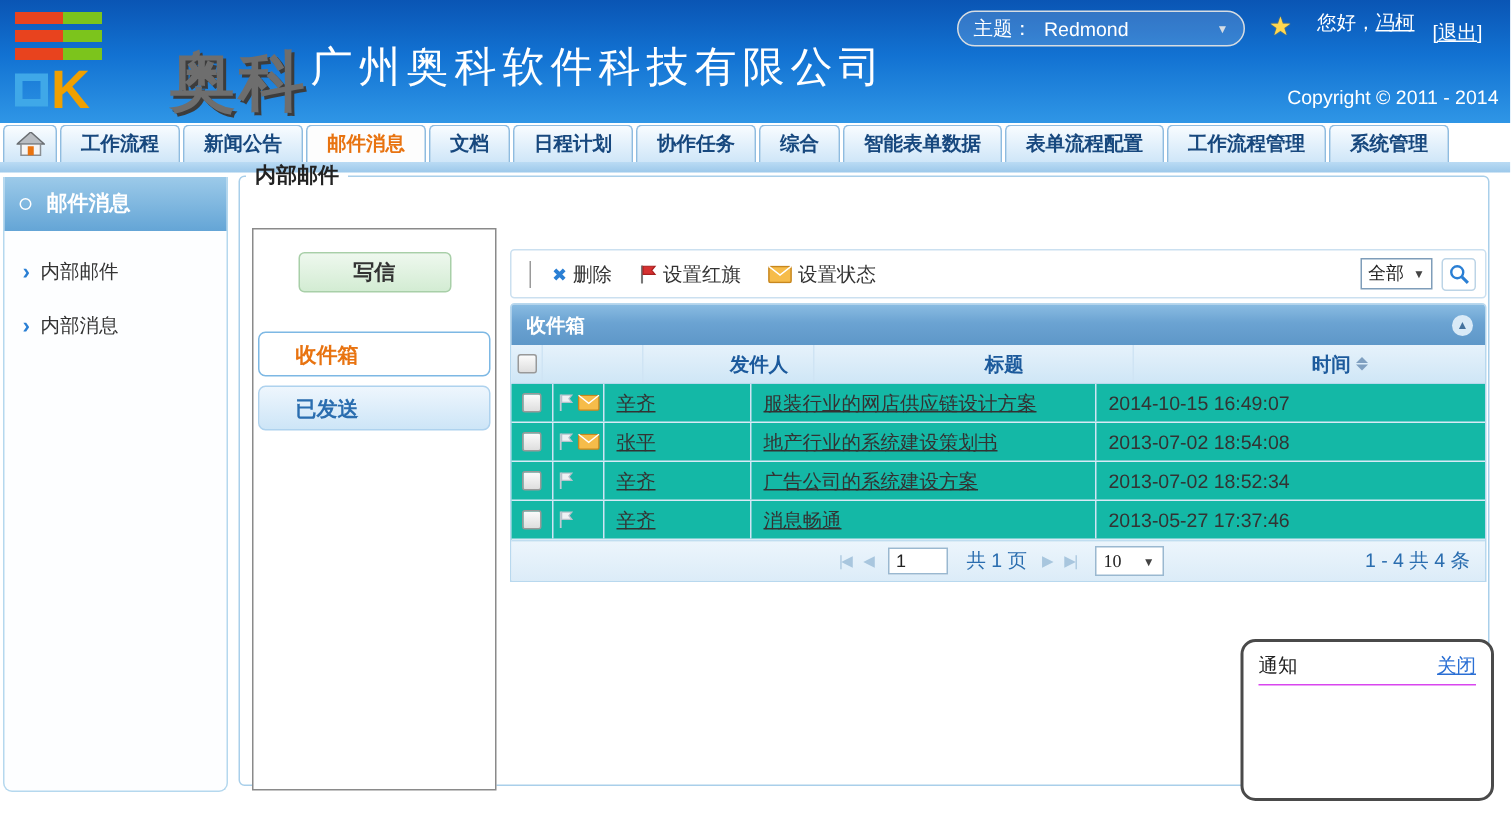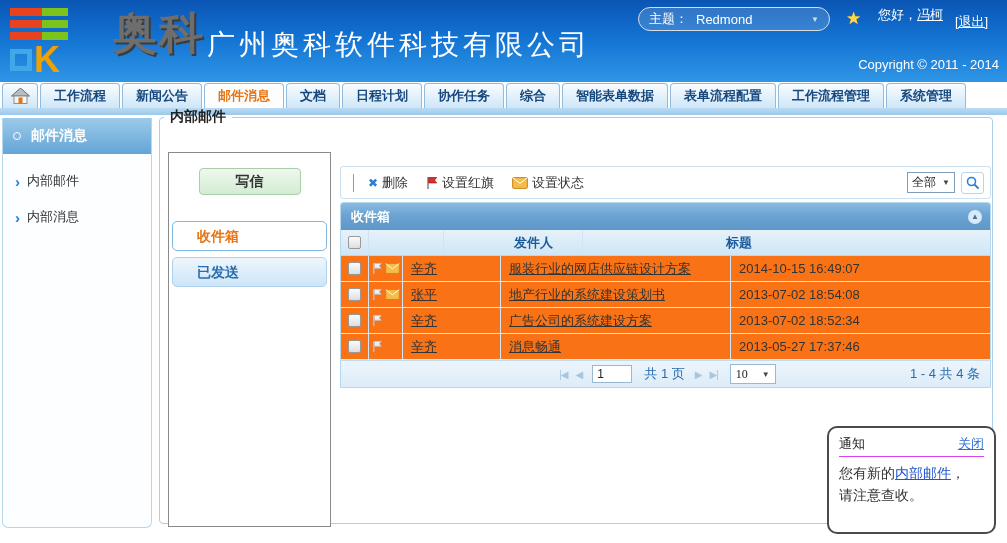--- a/index.html
+++ b/index.html
@@ -8,21 +8,21 @@
 
   
   .header { position:absolute; top:0; left:0; right:0; height:82px;
     background:linear-gradient(180deg,#0a55b4 0%,#1272d2 45%,#2f96e6 100%); }
   .logo { position:absolute; left:10px; top:8px; width:100px; height:68px; }
   .logo .stripe { width:58px; height:8px; margin-bottom:4px;
     background:linear-gradient(90deg,#e8431e 0 55%,#7cc41c 55% 100%); }
   .logo-bottom { display:flex; align-items:flex-start; }
   .logo-sq { width:22px; height:22px; border:5px solid #3fa8e8; margin-top:5px; }
   .logo-k { font-size:36px; font-weight:900; color:#f0a000; line-height:32px; margin-left:2px; }
-  .logo-zh { position:absolute; left:113px; top:4px; font-size:44px; font-weight:900;
+  .logo-zh { position:absolute; left:113px; top:25px; font-size:44px; font-weight:900;
     color:#6e6e6e; text-shadow:2px 2px 0 #3c3c3c; letter-spacing:2px; }
   .company { position:absolute; left:207px; top:26px; font-size:28px; color:#fff; letter-spacing:4px; }
   .theme-pill { position:absolute; left:638px; top:7px; width:192px; height:24px;
     border:1px solid #d8dde2; border-radius:12px; background:rgba(255,255,255,.16);
     display:flex; align-items:center; padding:0 10px; color:#fff; font-size:13px; cursor:pointer; }
   .theme-pill .lbl { margin-right:8px; }
   .theme-pill .arr { margin-left:auto; font-size:8px; color:#d5dde5; }
   .star { position:absolute; left:846px; top:8px; font-size:17px; color:#ffd850;
     text-shadow:0 0 1px #e8a000; }
   .greet { position:absolute; left:878px; top:6px; font-size:13px; color:#fff; white-space:nowrap; }
@@ -103,21 +103,21 @@
   .thead { height:26px; background:linear-gradient(#e6f2fb,#cfe6f6); border-bottom:1px solid #b8d8ee;
     display:flex; align-items:center; font-size:13px; font-weight:bold; color:#1c5a9c;gap:41px; }
   .cell { height:100%; display:flex; align-items:center; border-right:1px solid #cfe4f4; }
   .cell:last-child { border-right:none; }
   .c-chk { width:28px; justify-content:center; }
   .c-ico { width:34px; justify-content:center; }
   .c-sender { width:98px; }
   .c-title { width:230px; }
   .c-time { width:259px; }
   .thead .c-sender, .thead .c-title, .thead .c-time { justify-content:center; }
-  .row { height:26px; display:flex; align-items:center; background:#f97316;
+  .row { height:26px; display:flex; align-items:center; background:#14b8a6;
     border-bottom:1px solid #d8eaf6; font-size:13px; color:#333; }
   .row .c-sender, .row .c-title, .row .c-time { padding-left:8px; }
   .row a { color:#333; text-decoration:underline; cursor:pointer; }
   .checkbox { width:13px; height:13px; border:1px solid #999; border-radius:2px;
     background:linear-gradient(#fbfbfb,#dedede); cursor:pointer; }
   .sort-ic { display:inline-flex; flex-direction:column; margin-left:4px; gap:1px; }
   .sort-ic i { width:0; height:0; border-left:4px solid transparent; border-right:4px solid transparent; }
   .sort-up { border-bottom:4px solid #7f9fc0; }
   .sort-dn { border-top:4px solid #7f9fc0; }
   .icopair { display:flex; align-items:center; gap:2px; }
@@ -262,20 +262,27 @@
         <span>收件箱</span>
         <span class="collapse-ic">▲</span>
       </div>
       <div class="thead">
         <div class="cell c-chk">
             <span class="checkbox"></span>
           </div>
         <div class="cell c-ico"></div>
         <div class="cell c-sender">发件人</div>
         <div class="cell c-title">标题</div>
+        <div class="cell c-time">
+          <span>时间</span>
+          <span class="sort-ic">
+              <i class="sort-up"></i>
+              <i class="sort-dn"></i>
+            </span>
+        </div>
       </div>
 
       <div class="row">
         <div class="cell c-chk">
             <span class="checkbox"></span>
           </div>
         <div class="cell c-ico">
             <span class="icopair">
           <svg width="11" height="13" viewBox="0 0 11 13">
             <line x1="1.8" y1="1" x2="1.8" y2="12" stroke="#c2cad2" stroke-width="1.2"></line>
@@ -393,19 +400,15 @@
         <span class="pg-range">1 - 4  共 4 条</span>
       </div>
     </div>
   </fieldset>
 
   <div class="notify">
     <div class="ntf-hd">
       <span>通知</span>
       <span class="ntf-close">关闭</span>
     </div>
-    <div class="ntf-body">
-      <span>您有新的</span><a>内部邮件</a><span>，</span><br>
-      <span>请注意查收。</span>
-    </div>
   </div>
 
 </div>
 
 </body></html>

